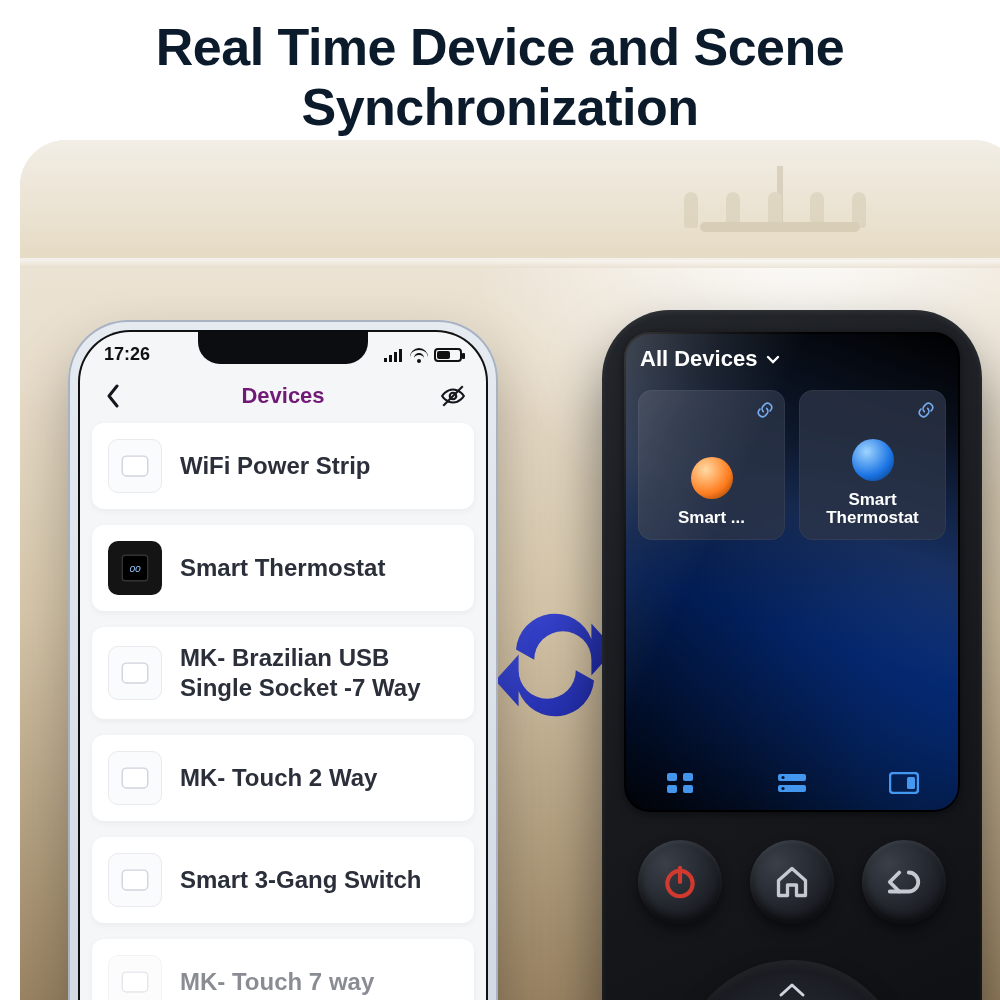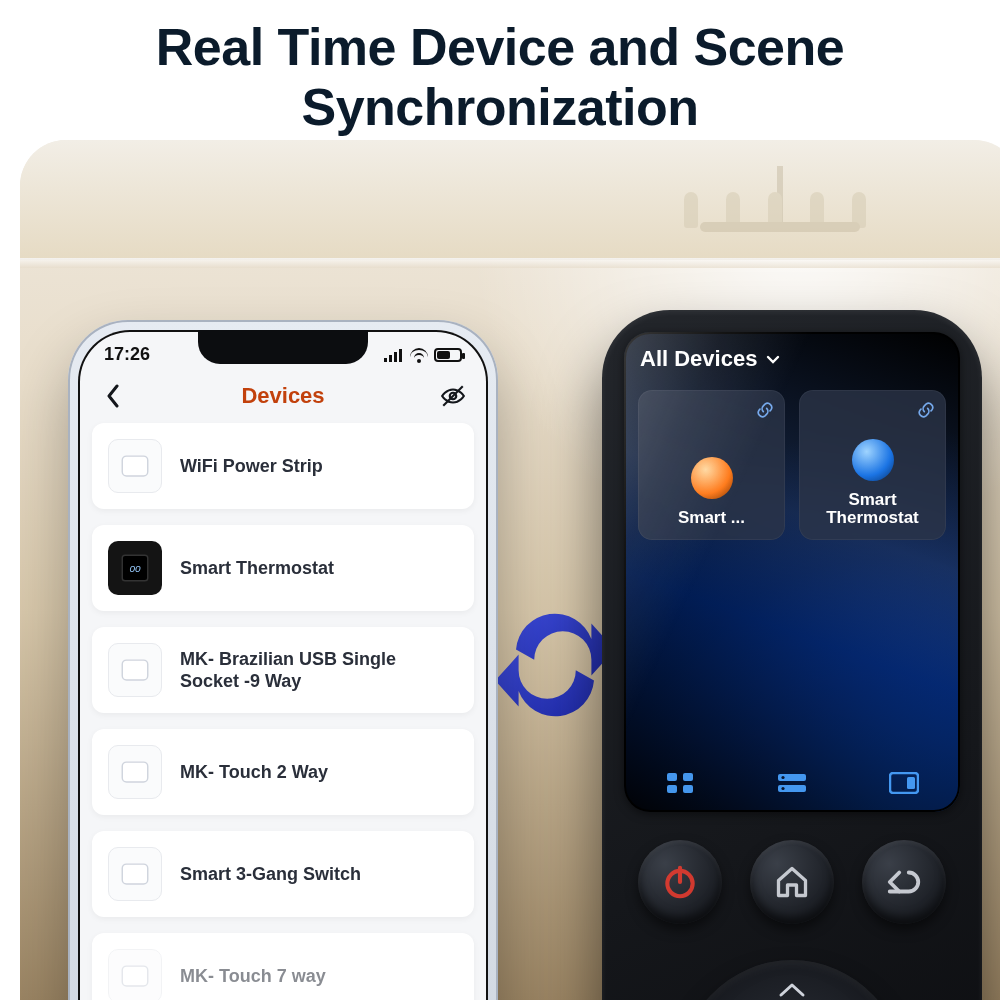--- a/index.html
+++ b/index.html
@@ -85,32 +85,32 @@
   .wifi-ic{ width:18px;height:14px; position:relative;}
   .wifi-ic::before{content:"";position:absolute;inset:0;border:2px solid #111;border-bottom:none;border-left:none;border-right:none;border-radius:18px 18px 0 0;}
   .wifi-ic::after{content:"";position:absolute;left:4px;right:4px;top:5px;height:6px;border:2px solid #111;border-bottom:none;border-left:none;border-right:none;border-radius:12px 12px 0 0;}
   .wifi-dot{position:absolute;left:7px;top:11px;width:4px;height:4px;background:#111;border-radius:50%;}
   .batt{ width:28px;height:14px;border:2px solid #111;border-radius:4px;position:relative;}
   .batt::after{content:"";position:absolute;right:-5px;top:3px;width:3px;height:6px;background:#111;border-radius:1px;}
   .batt::before{content:"";position:absolute;left:1px;top:1px;bottom:1px;width:55%;background:#111;border-radius:2px;}
 
   .app-header { display:flex; align-items:center; justify-content:space-between;
     padding: 18px 22px 14px; }
-  .app-header .title { font-size:22px; font-weight:800; color:#c2410c;}
+  .app-header .title { font-size:22px; font-weight:800; color:#701a75;}
   .chev-left, .eye-off { width:26px; height:26px; display:flex; align-items:center; justify-content:center; color:#14171c;}
   .list { padding: 0 14px; display:flex; flex-direction:column; gap:16px;}
   .card {
     background:#fff; border-radius:12px; padding:16px 16px; display:flex; align-items:center; gap:18px;
     box-shadow: 0 2px 6px rgba(0,0,0,.05);
     min-height:76px;
   }
   .thumb { width:54px; height:54px; border-radius:10px; background:#f3f4f7; display:flex; align-items:center; justify-content:center; flex-shrink:0; font-size:24px;font-style:italic;}
   .thumb.dark{ background:#141414;}
   .thumb.pale{ background:#fafbfc; border:1px solid #e8eaee;}
-  .card .label { font-size:18px; font-weight:600; color:#2a2f3a; line-height:1.25;}
+  .card .label { font-size:24px; font-weight:600; color:#2a2f3a; line-height:1.25;}
   .muted .label, .muted .thumb { opacity:.55;}
 
   
   .remote {
     position:absolute;
     right: 38px;
     top: 170px;
     width: 380px;
     height: 830px;
     border-radius: 68px 68px 40px 40px;
@@ -247,21 +247,21 @@
               </svg>
             </div>
             <div class="label">Smart Thermostat</div>
           </div>
           <div class="card">
             <div class="thumb pale">
               <svg width="34" height="34" viewBox="0 0 24 24">
                 <rect x="3" y="5" width="18" height="14" rx="3" fill="#fff" stroke="#cfd4dd"></rect>
               </svg>
             </div>
-            <div class="label">MK- Brazilian USB Single Socket -9 Way</div>
+            <div class="label">MK- Brazilian USB Single Socket -7 Way</div>
           </div>
           <div class="card">
             <div class="thumb pale">
               <svg width="34" height="34" viewBox="0 0 24 24">
                 <rect x="3" y="5" width="18" height="14" rx="3" fill="#fff" stroke="#cfd4dd"></rect>
               </svg>
             </div>
             <div class="label">MK- Touch 2 Way</div>
           </div>
           <div class="card">

